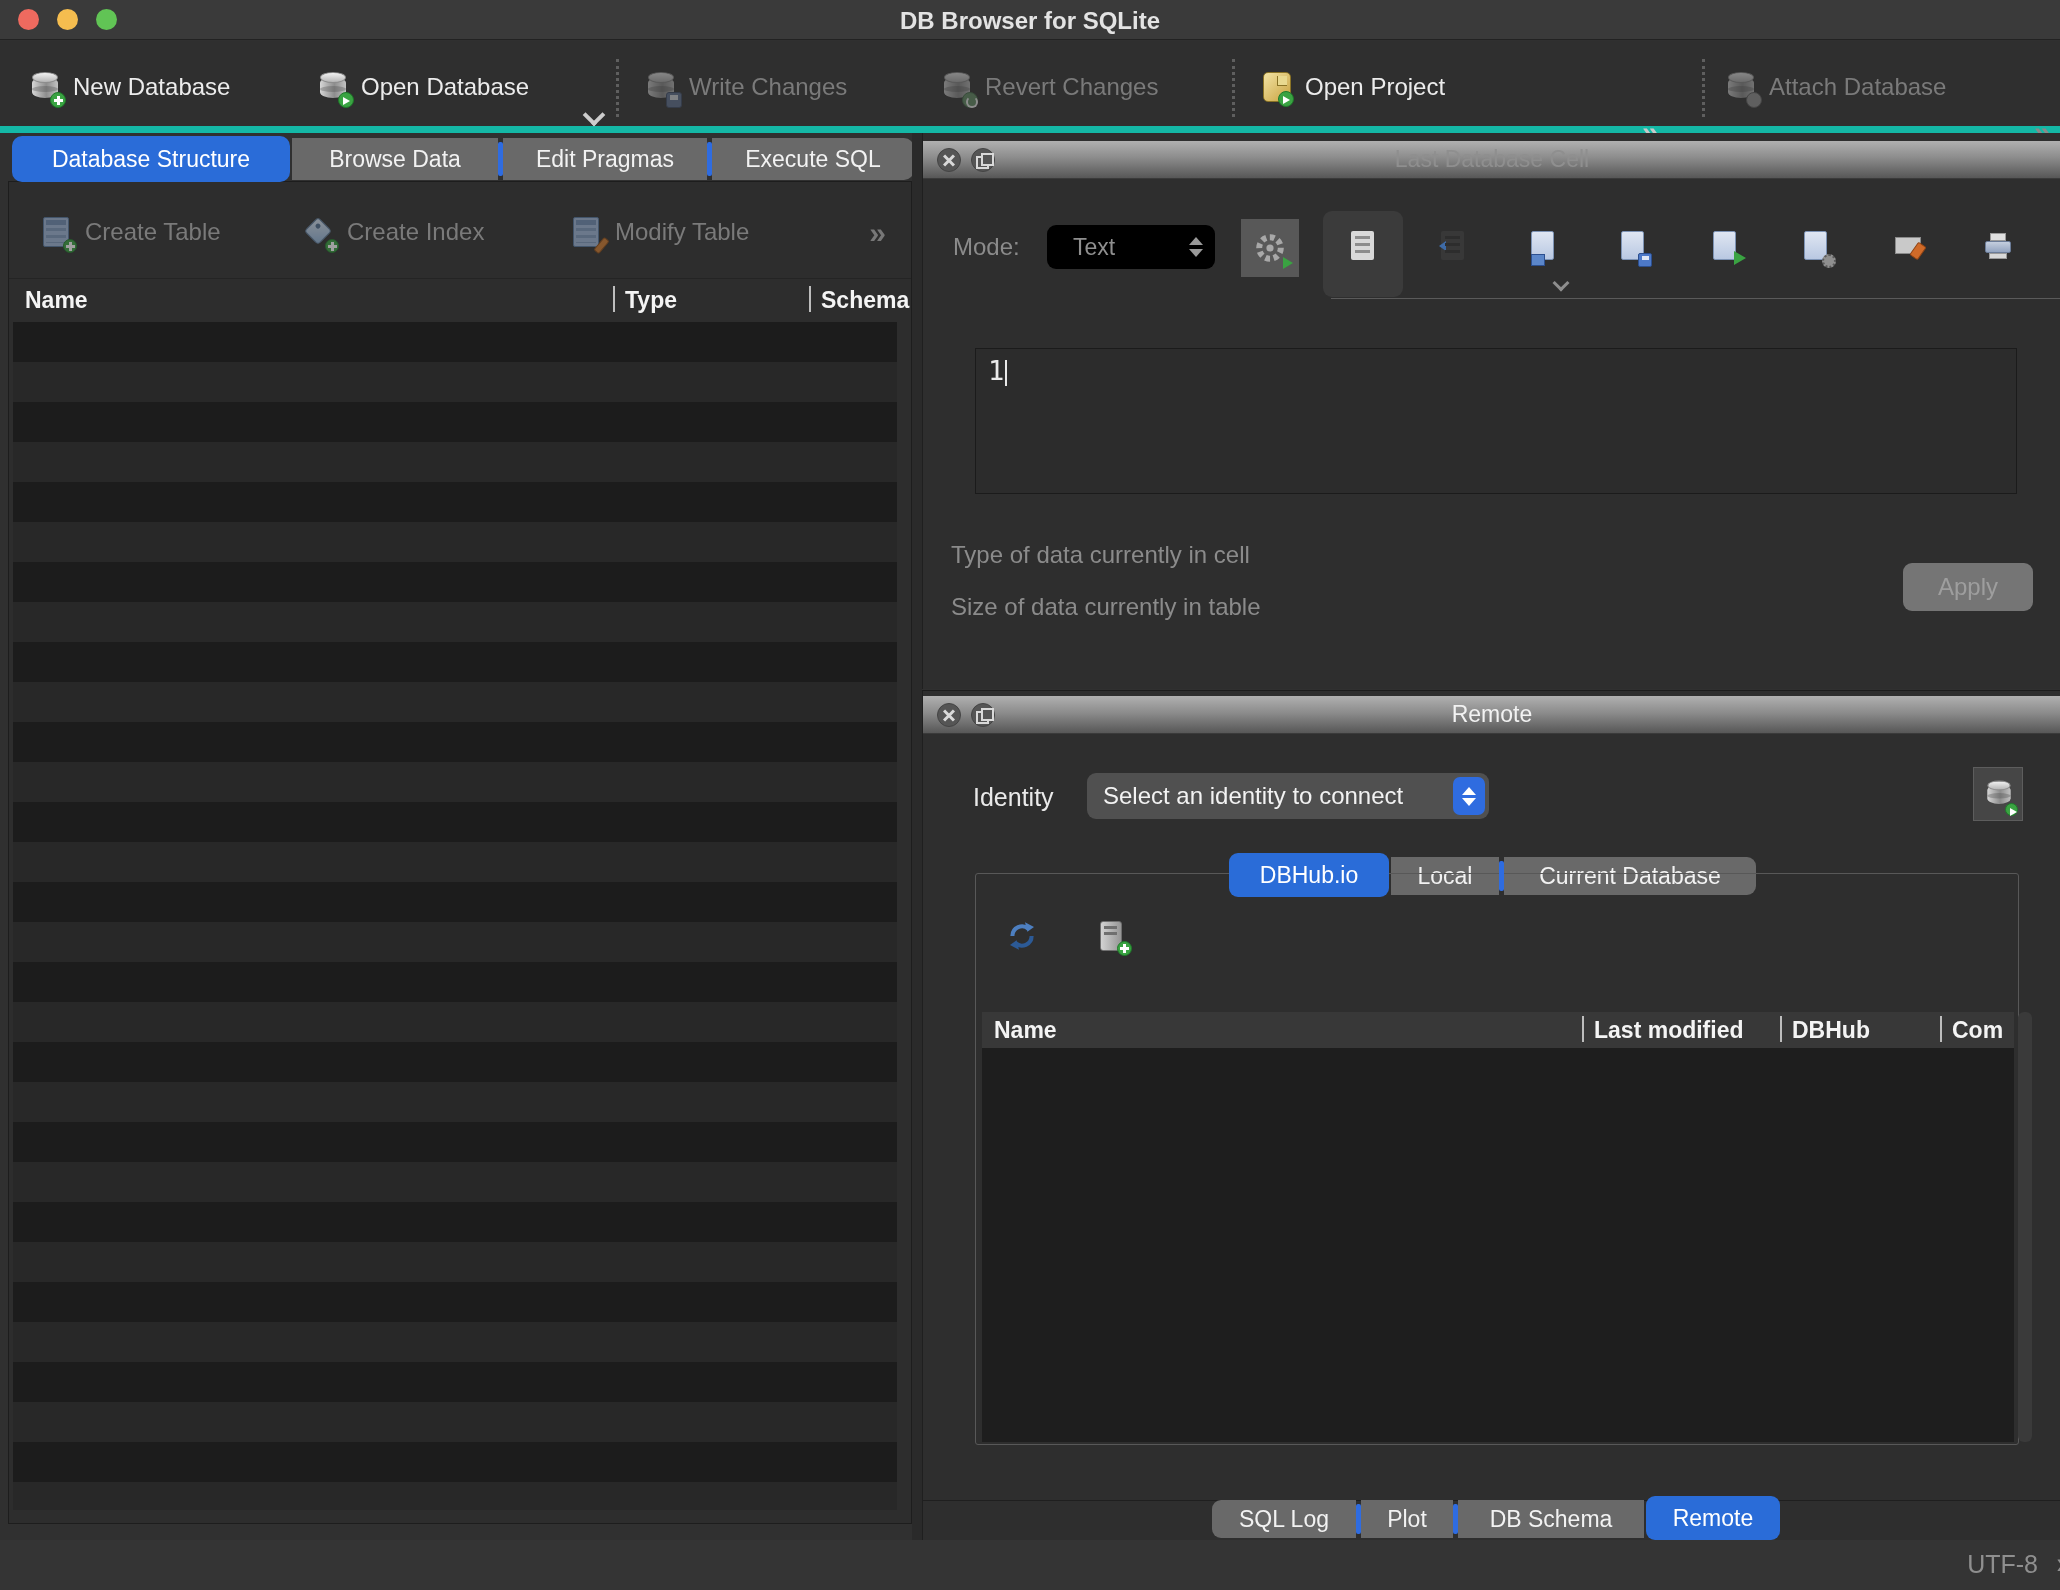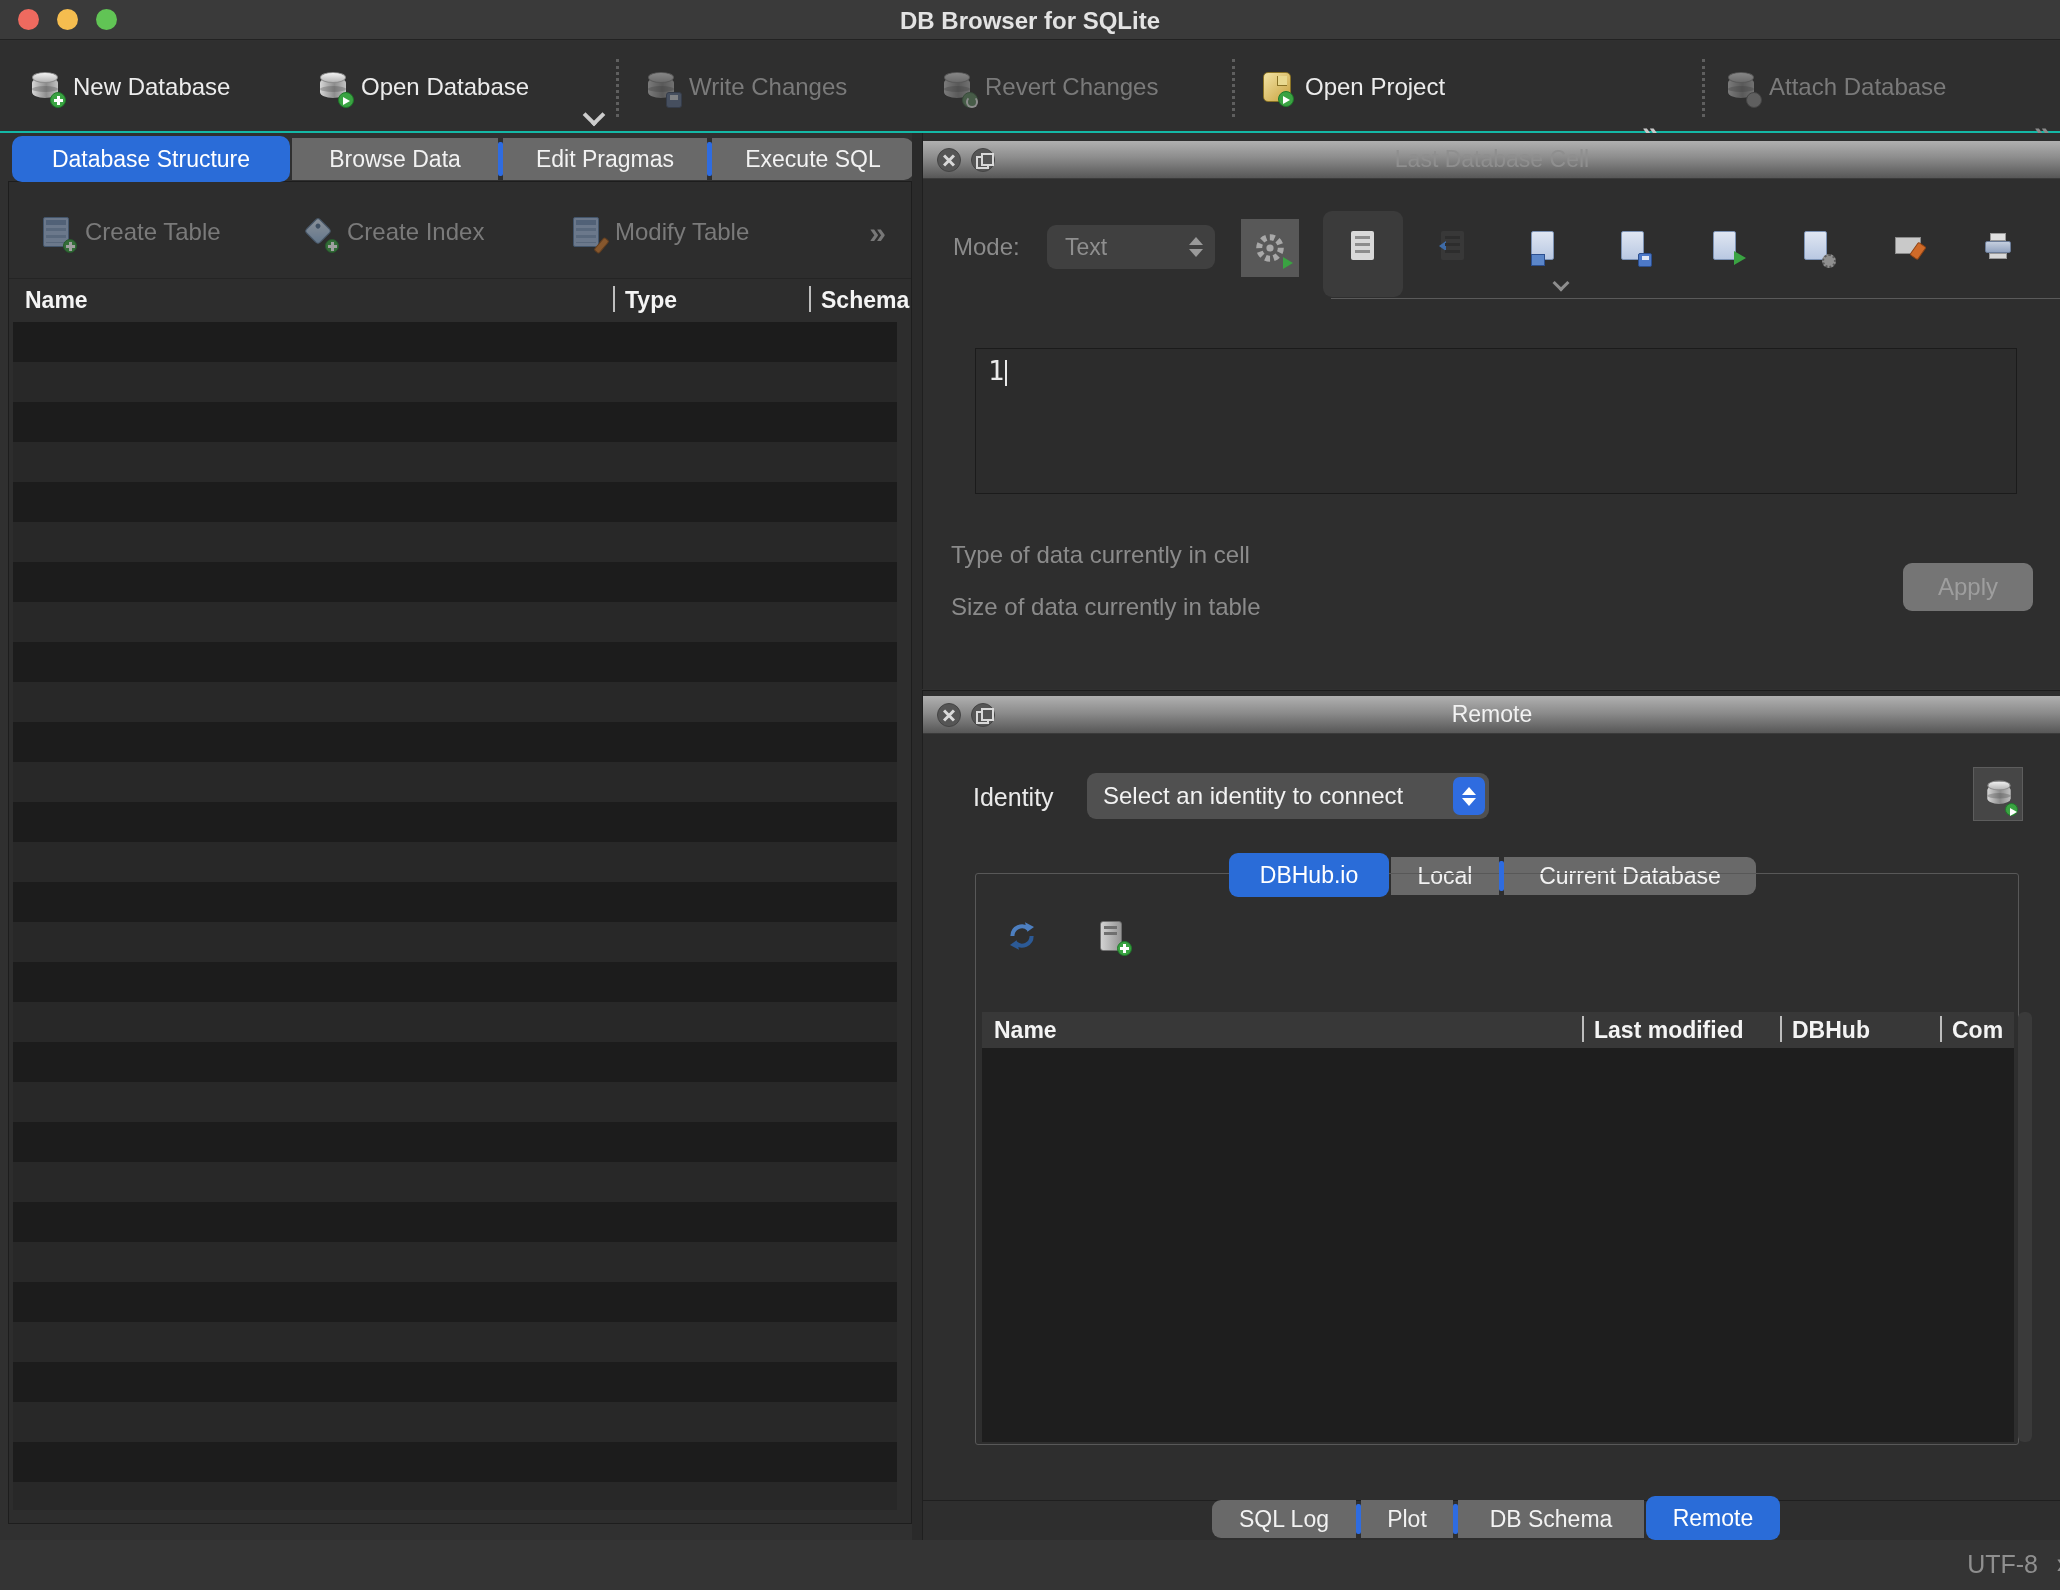--- a/index.html
+++ b/index.html
@@ -9,21 +9,21 @@
 
   
   .titlebar { position:absolute; left:0; top:0; width:2060px; height:40px; background:#3a3a3a; border-bottom:1px solid #222; }
   .light { position:absolute; top:9px; width:21px; height:21px; border-radius:50%; }
   .light.red { left:18px; background:#ee6a5f; }
   .light.yellow { left:57px; background:#f5bd4f; }
   .light.green { left:96px; background:#61c455; }
   .win-title { position:absolute; left:0; right:0; top:7px; text-align:center; color:#e3e3e3; font-size:24px; font-weight:bold; }
 
   
-  .toolbar { position:absolute; left:0; top:41px; width:2060px; height:92px; background:#2f2f2f; border-bottom:2px solid #14b8a6; }
+  .toolbar { position:absolute; left:0; top:41px; width:2060px; height:92px; background:#2f2f2f; border-bottom:7px solid #14b8a6; }
   .tb-item { position:absolute; top:0; height:92px; display:flex; align-items:center; gap:13px; }
   .tb-item .tb-label { color:#ececec; font-size:24px; }
   .tb-item.disabled .tb-label { color:#7a7a7a; }
   .tb-item.disabled .iconwrap { opacity:.45; filter:grayscale(55%); }
   .tb-sep { position:absolute; top:18px; height:58px; width:0; border-left:3px dotted #5f5f5f; }
   .more-glyph { position:absolute; font-size:30px; color:#c9c9c9; font-weight:bold; letter-spacing:-3px; }
   .more-glyph.dim { color:#8a8a8a; }
 
   
   .iconwrap { position:relative; width:30px; height:34px; }
@@ -84,21 +84,21 @@
   .hdr-btn.close::before, .hdr-btn.close::after { content:''; position:absolute; left:4px; top:10px; width:14px; height:3px; background:#d9d9d9; }
   .hdr-btn.close::before { transform:rotate(45deg); }
   .hdr-btn.close::after { transform:rotate(-45deg); }
   .hdr-btn.float::before { content:''; position:absolute; left:4px; top:7px; width:9px; height:9px; border:2px solid #d9d9d9; }
   .hdr-btn.float::after { content:''; position:absolute; left:9px; top:4px; width:9px; height:9px; border:2px solid #d9d9d9; background:#555; }
 
   
   .edit-dock { position:absolute; left:922px; top:133px; width:1138px; height:556px; background:#2e2e2e; border-left:1px solid #1f1f1f; }
   .mode-label { position:absolute; left:30px; top:100px; color:#8b8b8b; font-size:24px; }
   .dropdown { position:absolute; border-radius:9px; display:flex; align-items:center; }
-  .dd-mode { left:124px; top:92px; width:168px; height:44px; background:#404040; }
+  .dd-mode { left:124px; top:92px; width:168px; height:44px; background:#000000;padding-left:8px; }
   .dd-mode .dd-text { color:#8f8f8f; font-size:23px; padding-left:18px; }
   .dd-spin { position:absolute; right:12px; top:0; bottom:0; display:flex; flex-direction:column; justify-content:center; gap:4px; }
   .tri-up { width:0; height:0; border-left:7px solid transparent; border-right:7px solid transparent; border-bottom:8px solid #9a9a9a; }
   .tri-down { width:0; height:0; border-left:7px solid transparent; border-right:7px solid transparent; border-top:8px solid #9a9a9a; }
   .gear-btn { position:absolute; left:318px; top:86px; width:58px; height:58px; background:#585858; }
   .gear-btn svg { position:absolute; left:11px; top:11px; }
   .gear-badge { position:absolute; right:6px; bottom:8px; width:0; height:0; border-left:10px solid #3aa342; border-top:6px solid transparent; border-bottom:6px solid transparent; }
   .active-tile { position:absolute; left:400px; top:78px; width:80px; height:86px; background:#3b3b3b; border-radius:9px; }
   .cell-icon { position:absolute; top:96px; width:30px; height:34px; }
   .page { position:absolute; left:3px; top:2px; width:23px; height:29px; border-radius:2px; }

